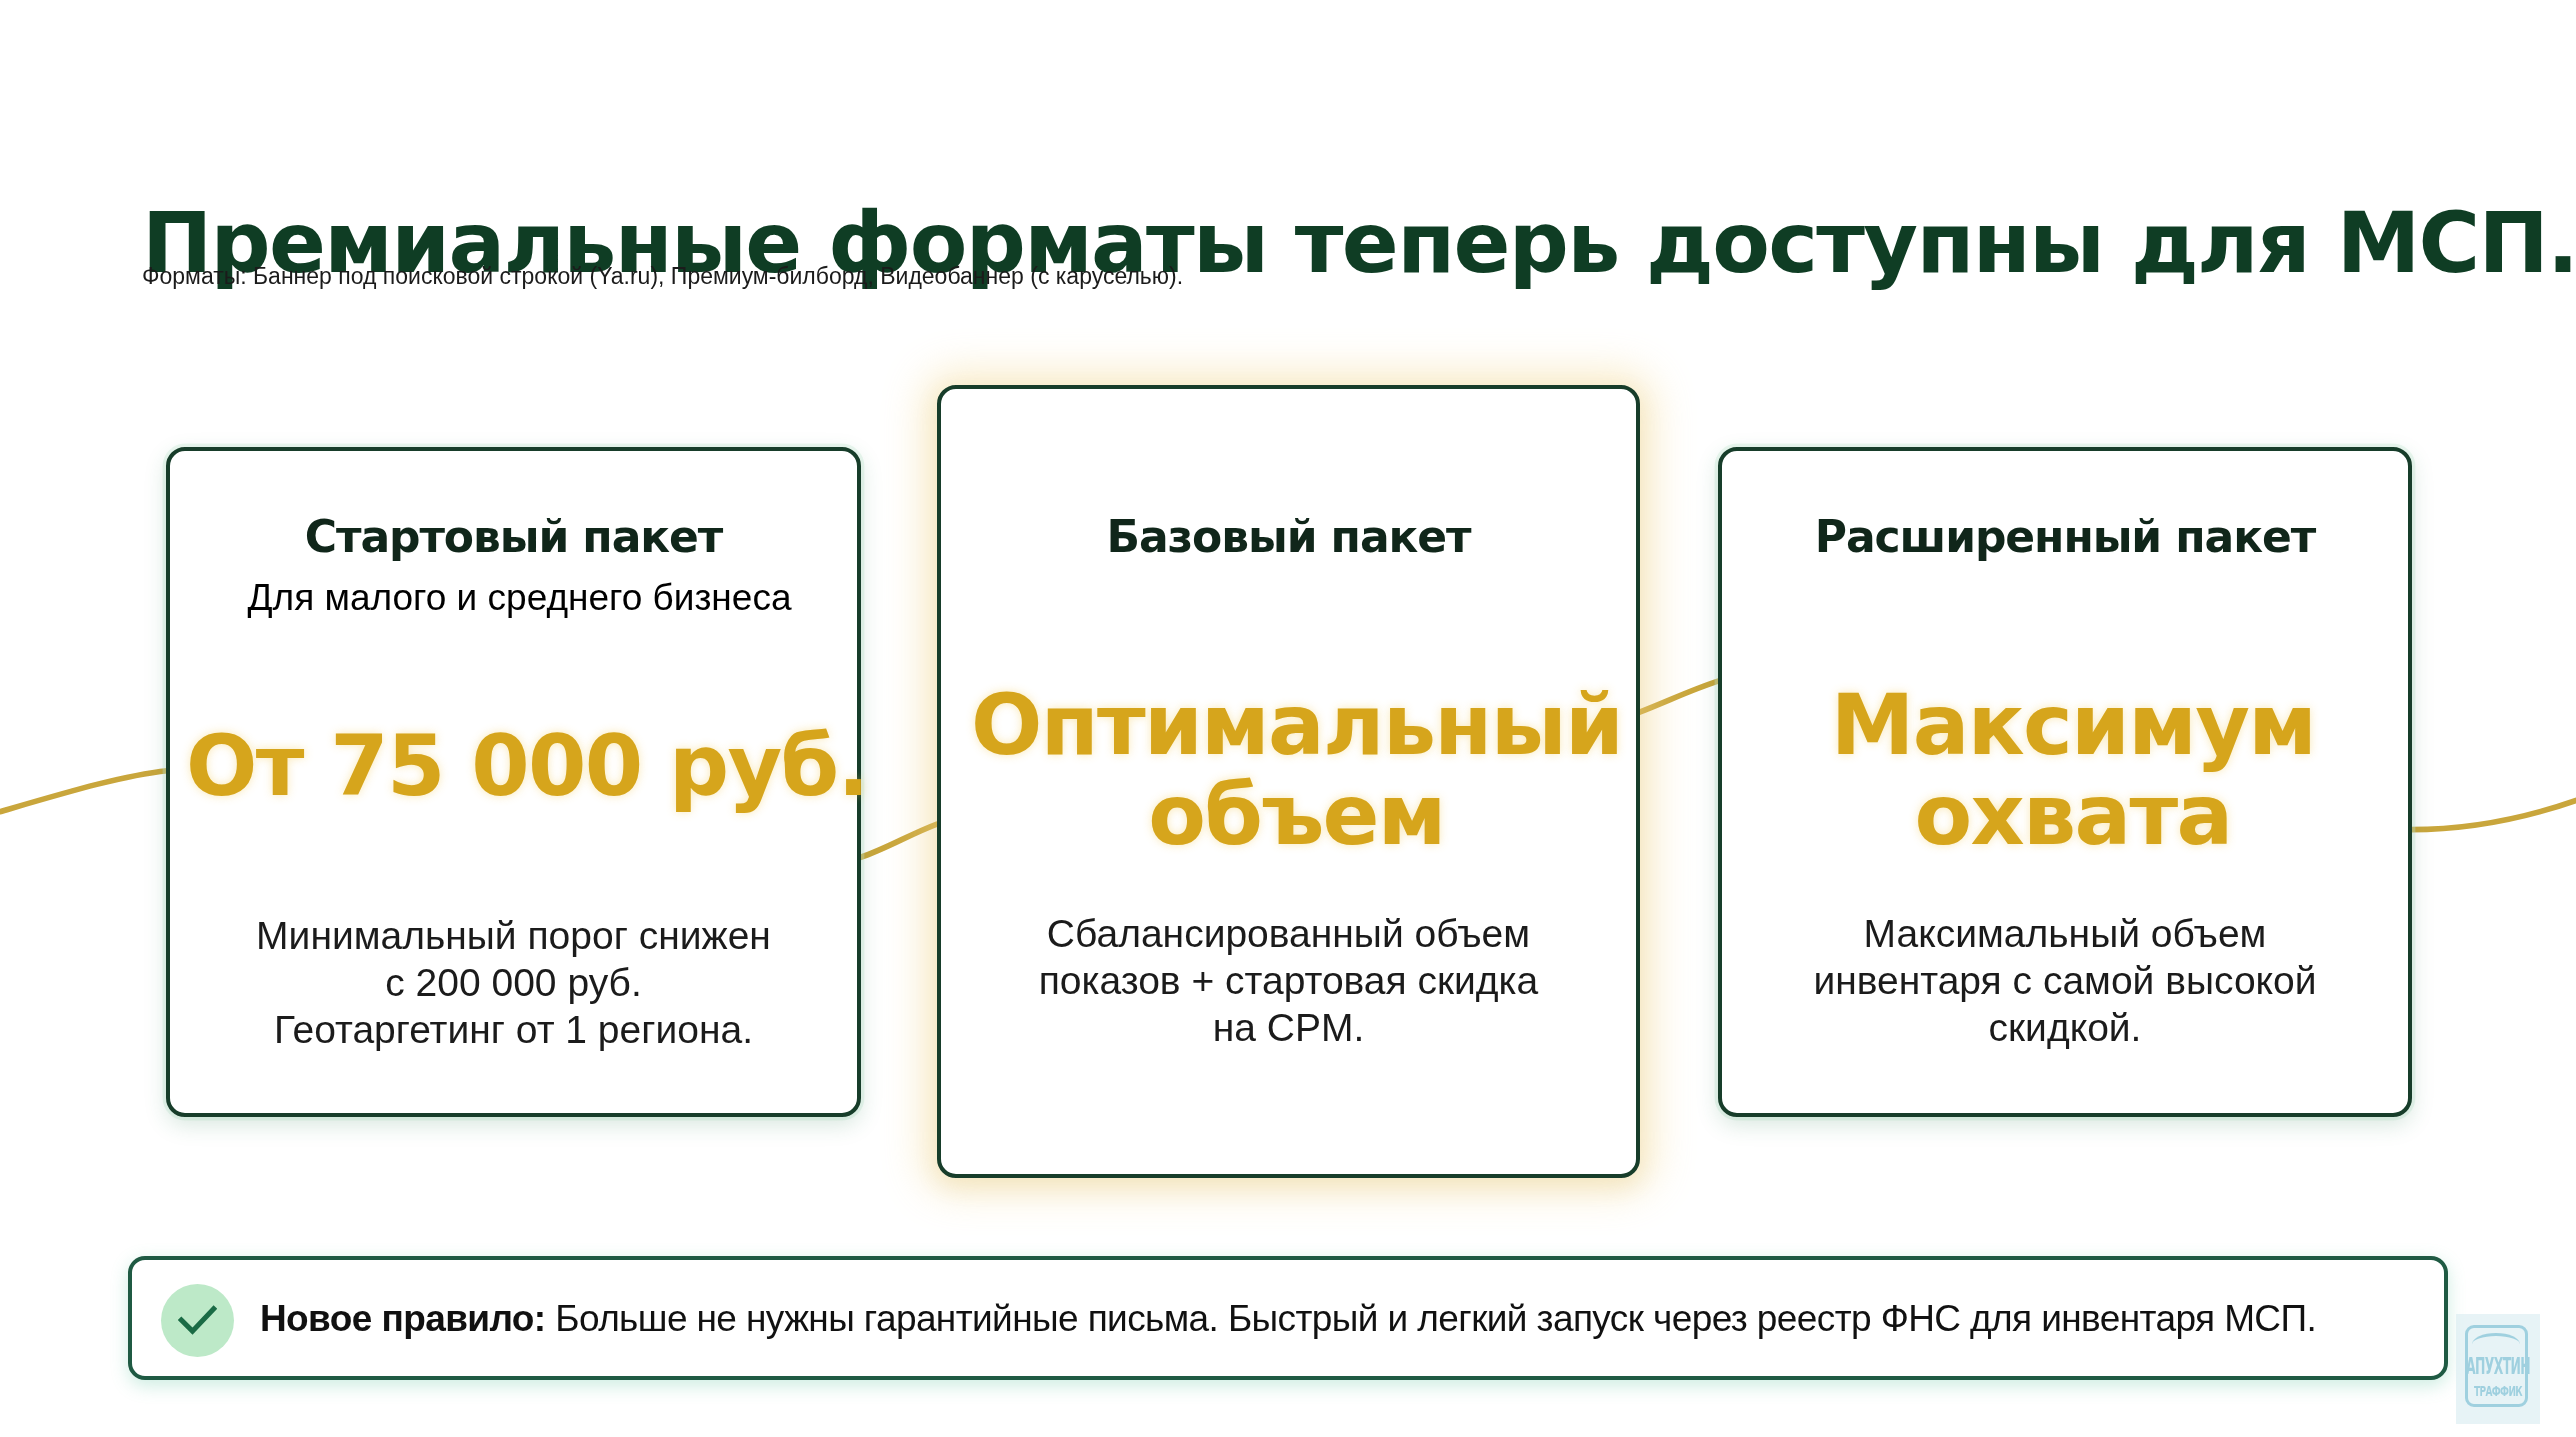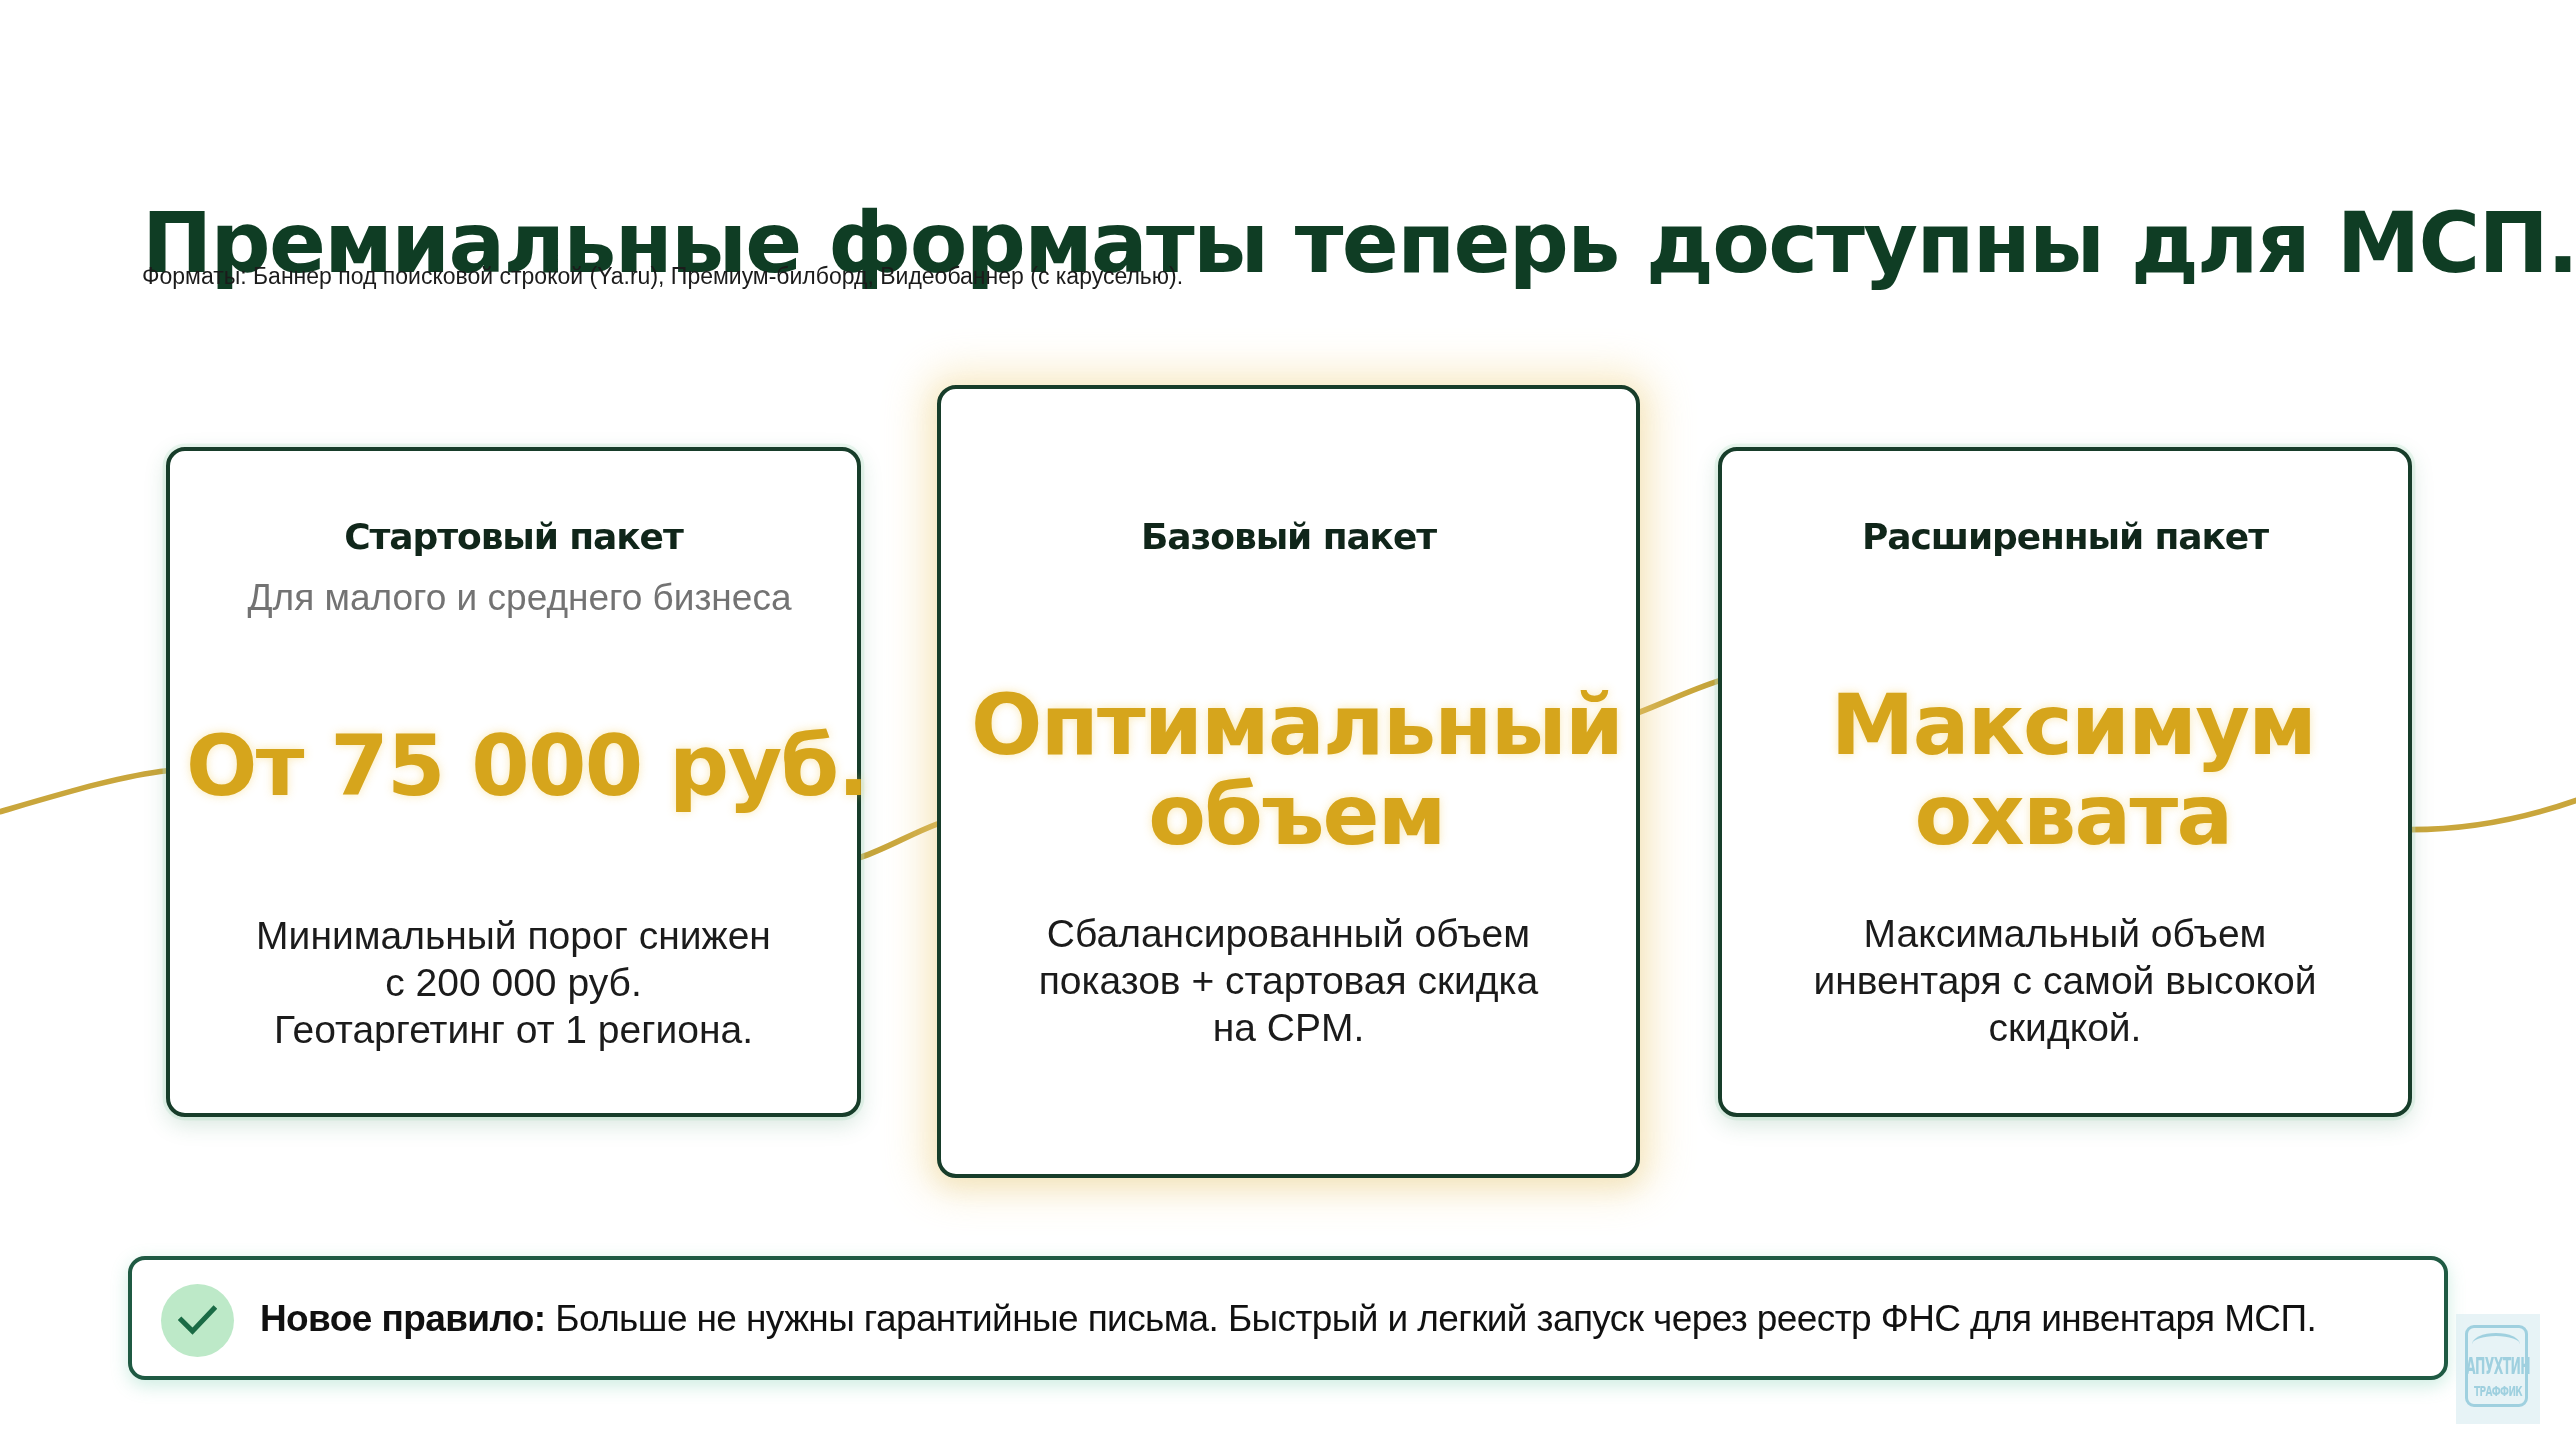--- a/index.html
+++ b/index.html
@@ -26,25 +26,25 @@
     background: #ffffff; border: 4.5px solid #173d2a; border-radius: 19px;
     box-shadow: 0 7.9px 22.5px rgba(40, 120, 80, 0.18), 0 0 0 3.4px rgba(200,235,215,0.35);
     text-align: center;
   }
   .card.featured {
     box-shadow: 0 0 39px 13.5px rgba(245, 215, 140, 0.45), 0 7.9px 22.5px rgba(180,140,40,0.15);
   }
   .card-heading {
     position: absolute; left: 0; right: 0;
     font-family: "DejaVu Sans", sans-serif; font-weight: bold;
-    font-size: 36px; line-height: 62px; color: #10261a; letter-spacing: -1.1px; white-space: nowrap;
+    font-size: 44px; line-height: 62px; color: #10261a; letter-spacing: -1.1px; white-space: nowrap;
   }
   .card-sub {
     position: absolute; left: 12px; right: 0;
-    font-family: "Liberation Sans", sans-serif; font-size: 37px; line-height: 45px; color: #737373; white-space: nowrap;
+    font-family: "Liberation Sans", sans-serif; font-size: 37px; line-height: 45px; color: #000000; white-space: nowrap;
   }
   .card-value {
     position: absolute; left: 0; right: 0;
     font-family: "DejaVu Sans", sans-serif; font-weight: bold;
     font-size: 84px; line-height: 90px; color: #d6a51c; letter-spacing: -1.7px;
     text-shadow: 0 0 10px rgba(245, 205, 90, 0.45);
     padding-left: 16px;
   }
   .card-body {
     position: absolute; left: 0; right: 0;

